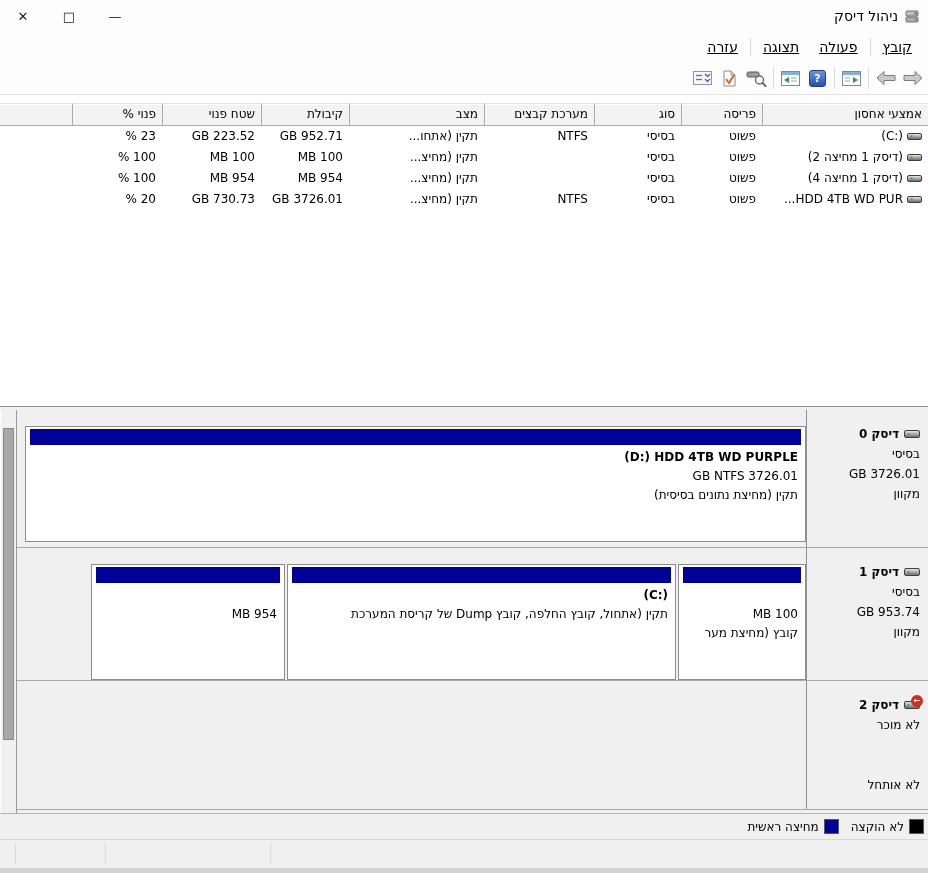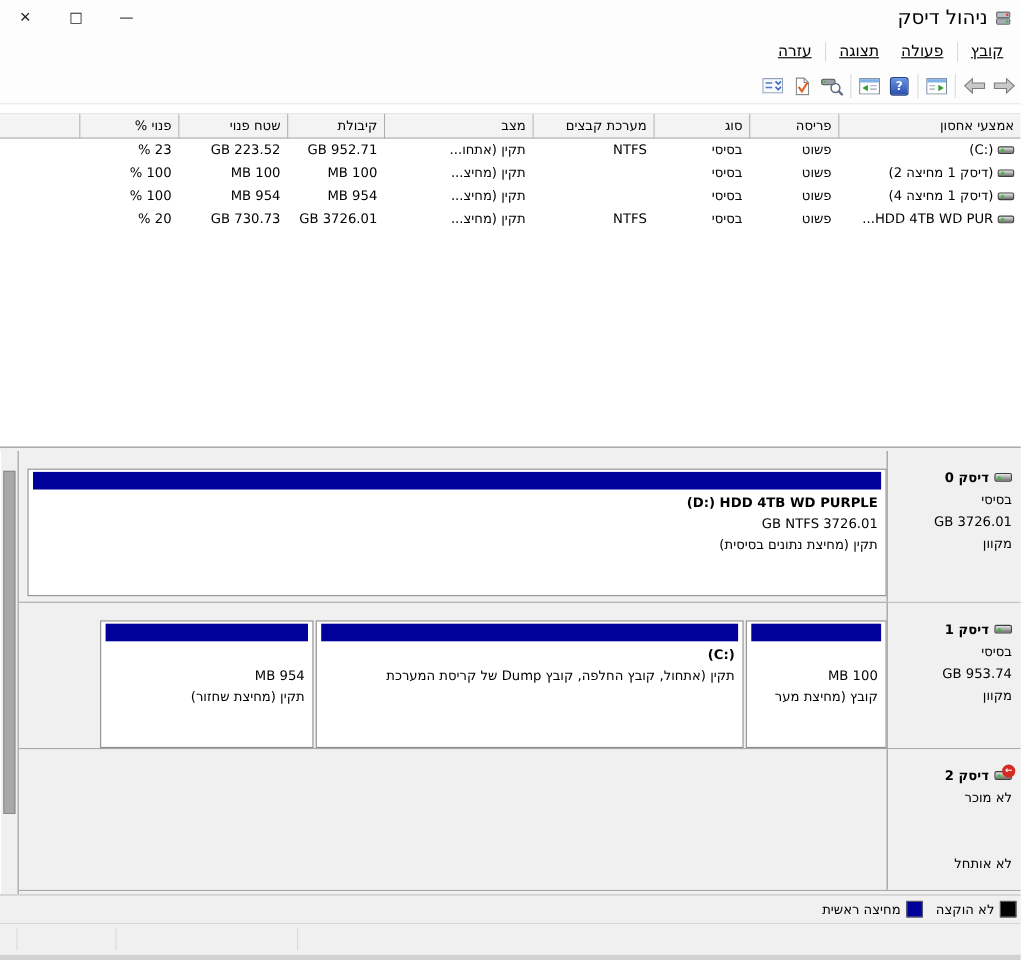--- a/index.html
+++ b/index.html
@@ -5,21 +5,21 @@
   * { box-sizing: border-box; }
   html,body { margin:0; padding:0; }
   body { width:928px; height:873px; overflow:hidden; background:#fff;
          font-family:"DejaVu Sans", sans-serif; color:#000; }
   .window { width:928px; height:873px; display:flex; flex-direction:column; background:#fff; }
 
   
   .titlebar { height:32px; background:#fdfdfd; position:relative; display:flex;
               align-items:center; padding-right:8px; flex:0 0 auto; }
   .title-group { display:flex; align-items:center; gap:6px; }
-  .title-text { font-size:18px;text-align:center; }
+  .title-text { font-size:14px;text-align:center; }
   .win-controls { position:absolute; left:0; top:0; height:32px; display:flex;
                   flex-direction:row-reverse; direction:ltr; }
   .win-btn { width:46px; height:32px; display:flex; align-items:center; justify-content:center;
              font-size:13px; color:#222; cursor:default; }
   .win-btn.close { order:3; }
 
   
   .menubar { height:30px; background:#fdfdfd; display:flex; align-items:center;
              padding-right:6px; flex:0 0 auto; }
   .menu-item { padding:4px 10px; font-size:14px;text-decoration:underline; }
@@ -307,21 +307,20 @@
             </div>
             <div class="pbox" style="width: 389px;">
               <div class="pbar" style="background: rgb(0, 0, 155);"></div>
               <div class="pline ptitle" dir="auto">(C:)</div>
               <div class="pline" dir="rtl">תקין (אתחול, קובץ החלפה, קובץ Dump של קריסת המערכת</div>
             </div>
             <div class="pbox" style="width: 194px;">
               <div class="pbar" style="background: rgb(0, 0, 155);"></div>
               <div class="pline ptitle" dir="auto"></div>
               <div class="pline" dir="ltr">MB 954</div>
-              <div class="pline" dir="rtl">תקין (מחיצת שחזור)</div>
             </div>
           </div>
         </div>
         <div class="disk-row" style="height: 129px;">
           <div class="disk-panel">
             <div class="disk-name-row">
               <span class="disk-icon unknown">
                 <span class="badge">←</span>
               </span>
               <span class="disk-name" dir="rtl">דיסק 2</span>

